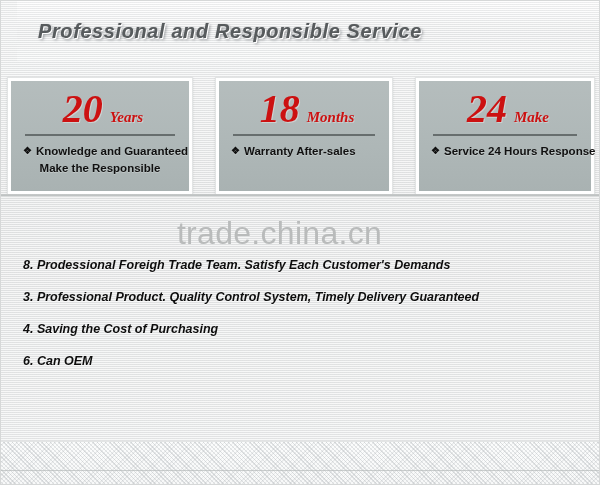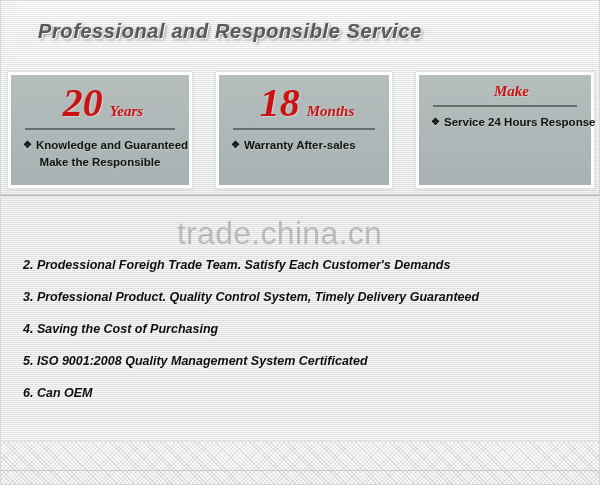--- a/index.html
+++ b/index.html
@@ -74,21 +74,21 @@
     top: 62px;
     width: 600px;
     height: 130px;
     display: flex;
     align-items: flex-start;
   }
   .card-frame {
     position: relative;
     box-sizing: border-box;
     height: 118px;
-    margin-top: 8px;
+    margin-top: 14px;
     padding: 3px;
     background: #ffffff;
     border: 1px solid #e2e4e4;
     box-shadow: 0 1px 2px rgba(150,155,158,0.30);
   }
   .card-frame.c1 { width: 186px; margin-left: 6px; }
   .card-frame.c2 { width: 178px; margin-left: 22px; }
   .card-frame.c3 { width: 180px; margin-left: 22px; }
 
   .card {
@@ -274,42 +274,42 @@
           <div class="card-line with-bullet">
             <span class="bullet-icon">❖</span><span>Warranty After-sales</span>
           </div>
         </div>
       </div>
     </div>
 
     <div class="card-frame c3">
       <div class="card">
         <div class="card-numline">
+          <span class="card-num">24</span>
           <span class="card-unit">Make</span>
         </div>
         <div class="card-rule"></div>
         <div class="card-lines">
           <div class="card-line with-bullet">
             <span class="bullet-icon">❖</span><span>Service 24 Hours Response</span>
           </div>
         </div>
       </div>
     </div>
 
   </div>
 
   <div class="strip-divider"></div>
 
   <div class="watermark">trade.china.cn</div>
 
   <div class="feature-list">
-    <div class="feature-item">2. Prodessional Foreigh Trade Team. Satisfy Each Customer's Demands</div>
+    <div class="feature-item">8. Prodessional Foreigh Trade Team. Satisfy Each Customer's Demands</div>
     <div class="feature-item">3. Professional Product. Quality Control System, Timely Delivery Guaranteed</div>
     <div class="feature-item">4. Saving the Cost of Purchasing</div>
-    <div class="feature-item">5. ISO 9001:2008 Quality Management System Certificated</div>
     <div class="feature-item">6. Can OEM</div>
   </div>
 
   <div class="bottom-band">
     <div class="bottom-rule"></div>
   </div>
 
 </div>
 
 </body></html>

